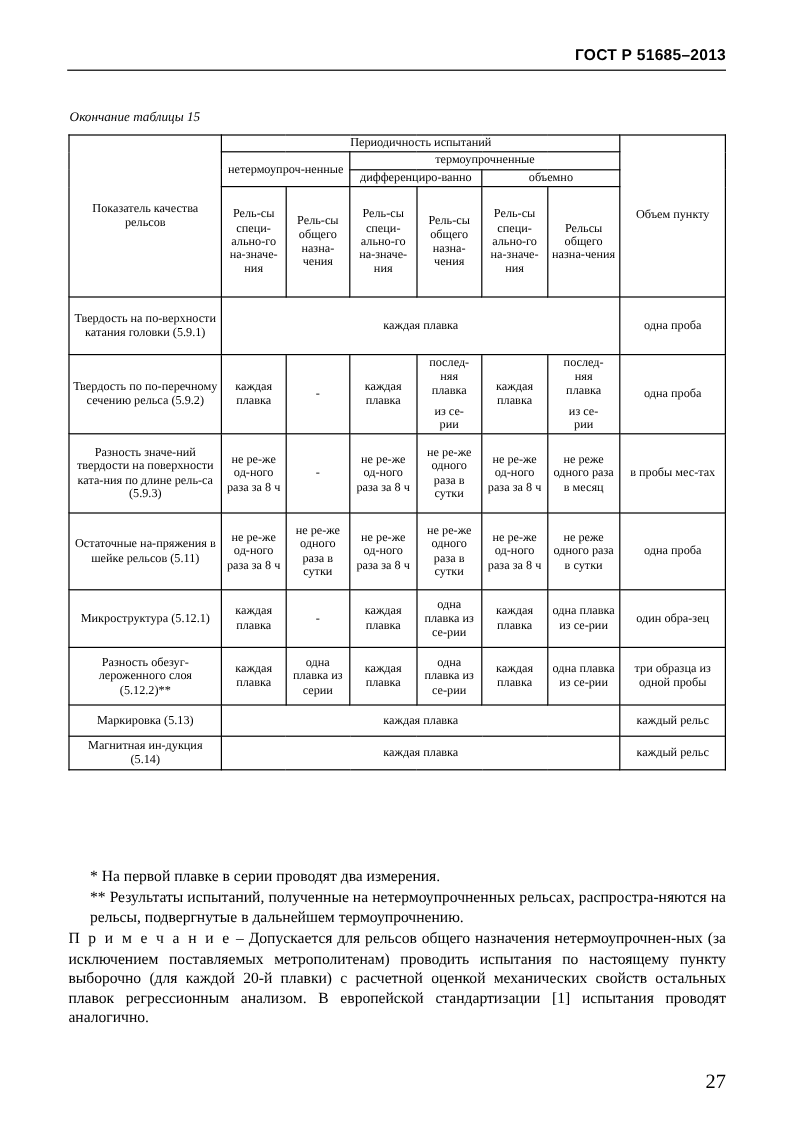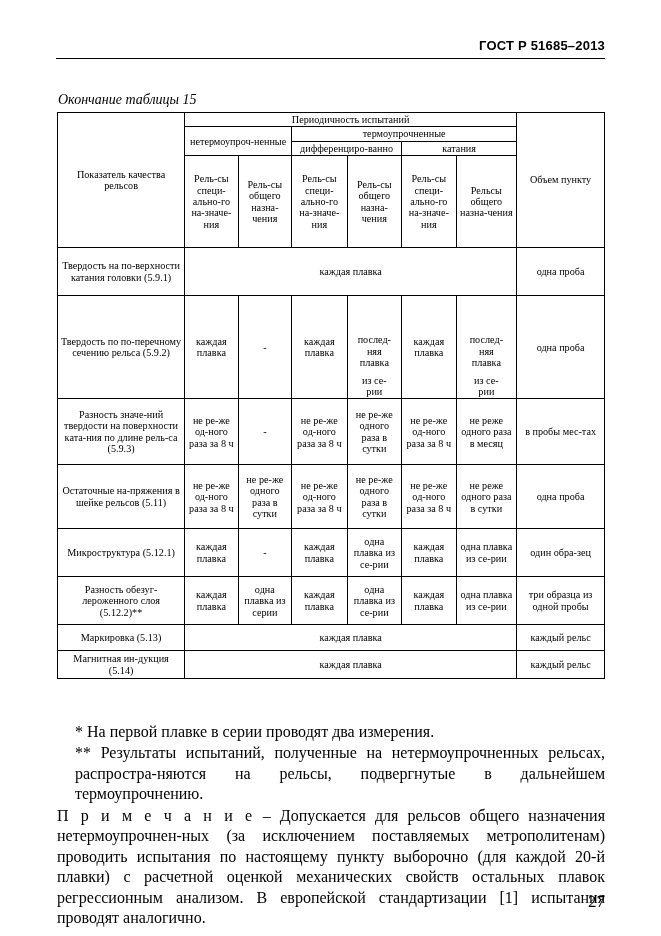--- a/index.html
+++ b/index.html
@@ -34,21 +34,21 @@
     top: 58px;
     left: 56px;
     right: 56px;
     border-bottom: 1px solid #000;
   }
   .table-caption {
     position: absolute;
     top: 92px;
     left: 58px;
     font-style: italic;
-    font-size: 14px;
+    font-size: 11px;
     font-family: "Liberation Serif", serif;
   }
   table.main {
     position: absolute;
     top: 112px;
     left: 57px;
     width: 548px;
     border-collapse: collapse;
     table-layout: fixed;
   }
@@ -75,21 +75,21 @@
     font-size: 10.5px;
     line-height: 1.2;
   }
   .narrow-col { font-size: 10px; }
   .vert-top { vertical-align: top; }
   .notes {
     position: absolute;
     left: 57px;
     top: 722px;
     width: 548px;
-    font-size: 16px;
+    font-size: 13px;
     line-height: 1.28;
     text-align: justify;
   }
   .notes p {
     margin: 0 0 1px 0;
     text-indent: 0;
   }
   .note-ind { padding-left: 18px; text-indent: -10px; }
   .note-block {
     text-indent: 18px;
@@ -100,21 +100,20 @@
     right: 56px;
     top: 892px;
     font-size: 17px;
     font-family: "Liberation Serif", serif;
   }
   .cell-split {
     padding: 0;
   }
   .stack {
     display: block;
-    margin-top: 37px;
   }
   .stack .ln { display: block; }
   .gap { height: 6px; }
 </style>
 </head>
 <body>
 
 <div class="page">
 
   <div class="header">ГОСТ Р 51685–2013</div>
@@ -139,21 +138,21 @@
         <td rowspan="4" class="left-head">Показатель качества рельсов</td>
         <td colspan="6" class="hdr-top">Периодичность испытаний</td>
         <td rowspan="4" class="left-head">Объем пункту</td>
       </tr>
       <tr>
         <td colspan="2" rowspan="2" class="cellpad">нетермоупроч-ненные</td>
         <td colspan="4" class="hdr-top">термоупрочненные</td>
       </tr>
       <tr>
         <td colspan="2" class="cellpad">дифференциро-ванно</td>
-        <td colspan="2" class="cellpad">катания</td>
+        <td colspan="2" class="cellpad">объемно</td>
       </tr>
       <tr style="height:92px">
         <td class="narrow-col vert-top">Рель-сы специ-ально-го на-значе-ния</td>
         <td class="narrow-col vert-top">Рель-сы общего назна-чения</td>
         <td class="narrow-col vert-top">Рель-сы специ-ально-го на-значе-ния</td>
         <td class="narrow-col vert-top">Рель-сы общего назна-чения</td>
         <td class="narrow-col vert-top">Рель-сы специ-ально-го на-значе-ния</td>
         <td class="narrow-col vert-top">Рельсы общего назна-чения</td>
       </tr>
 

